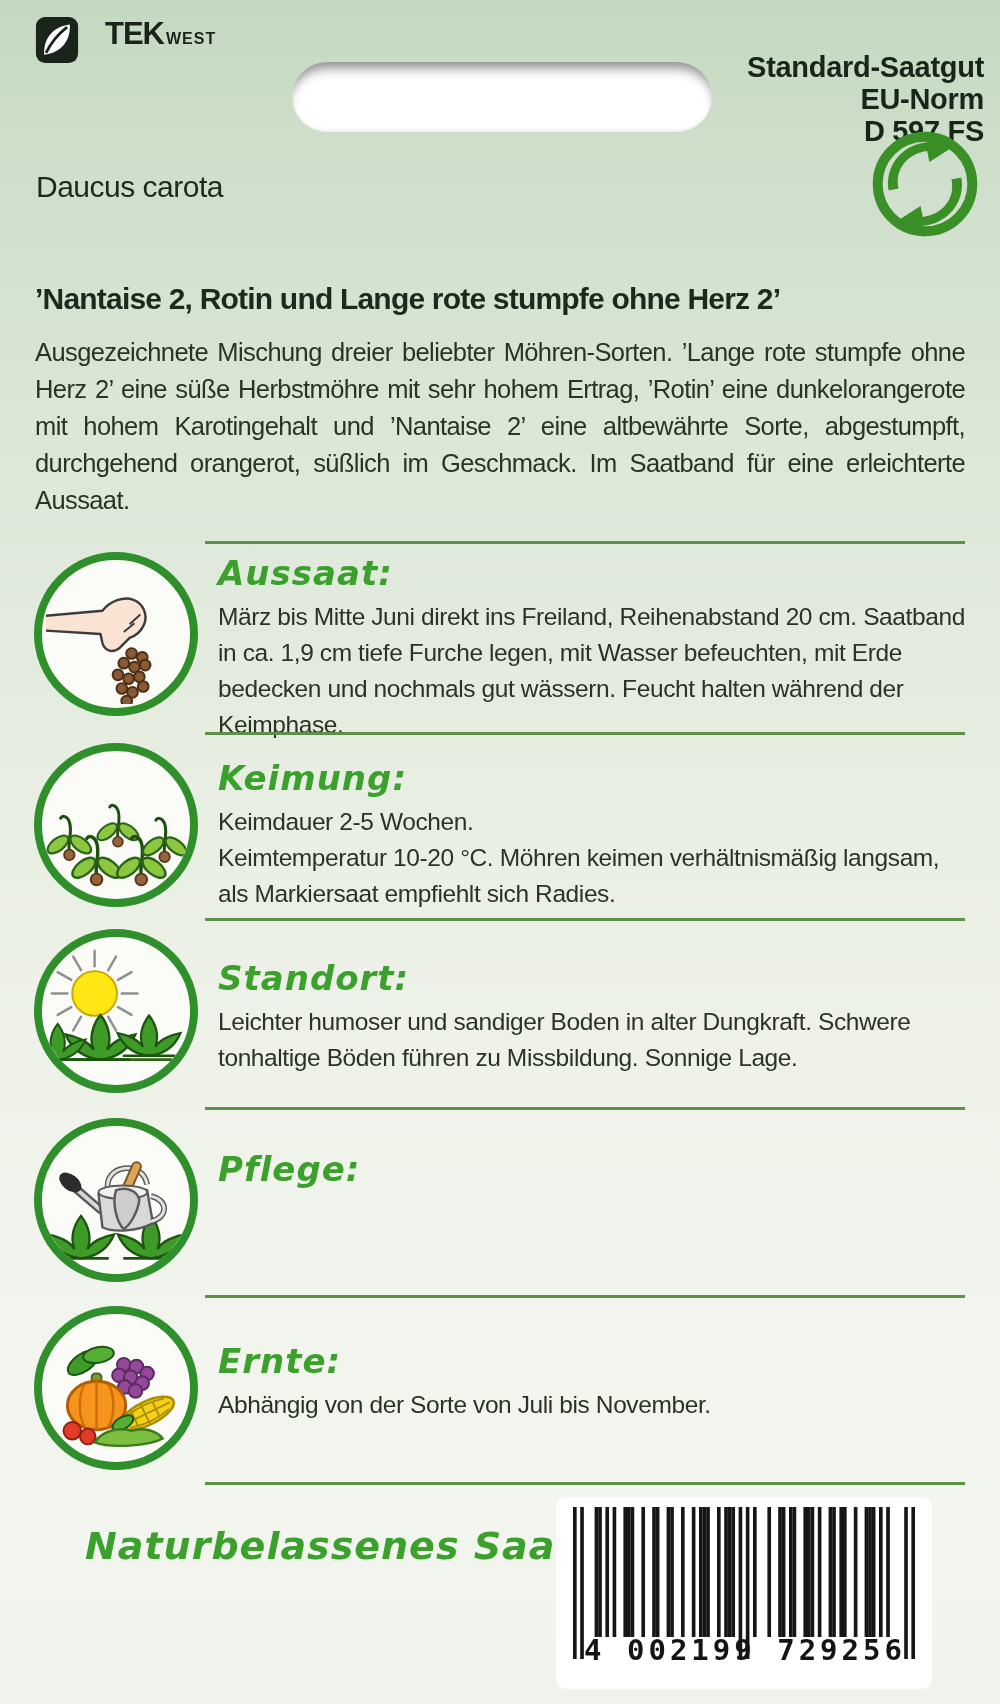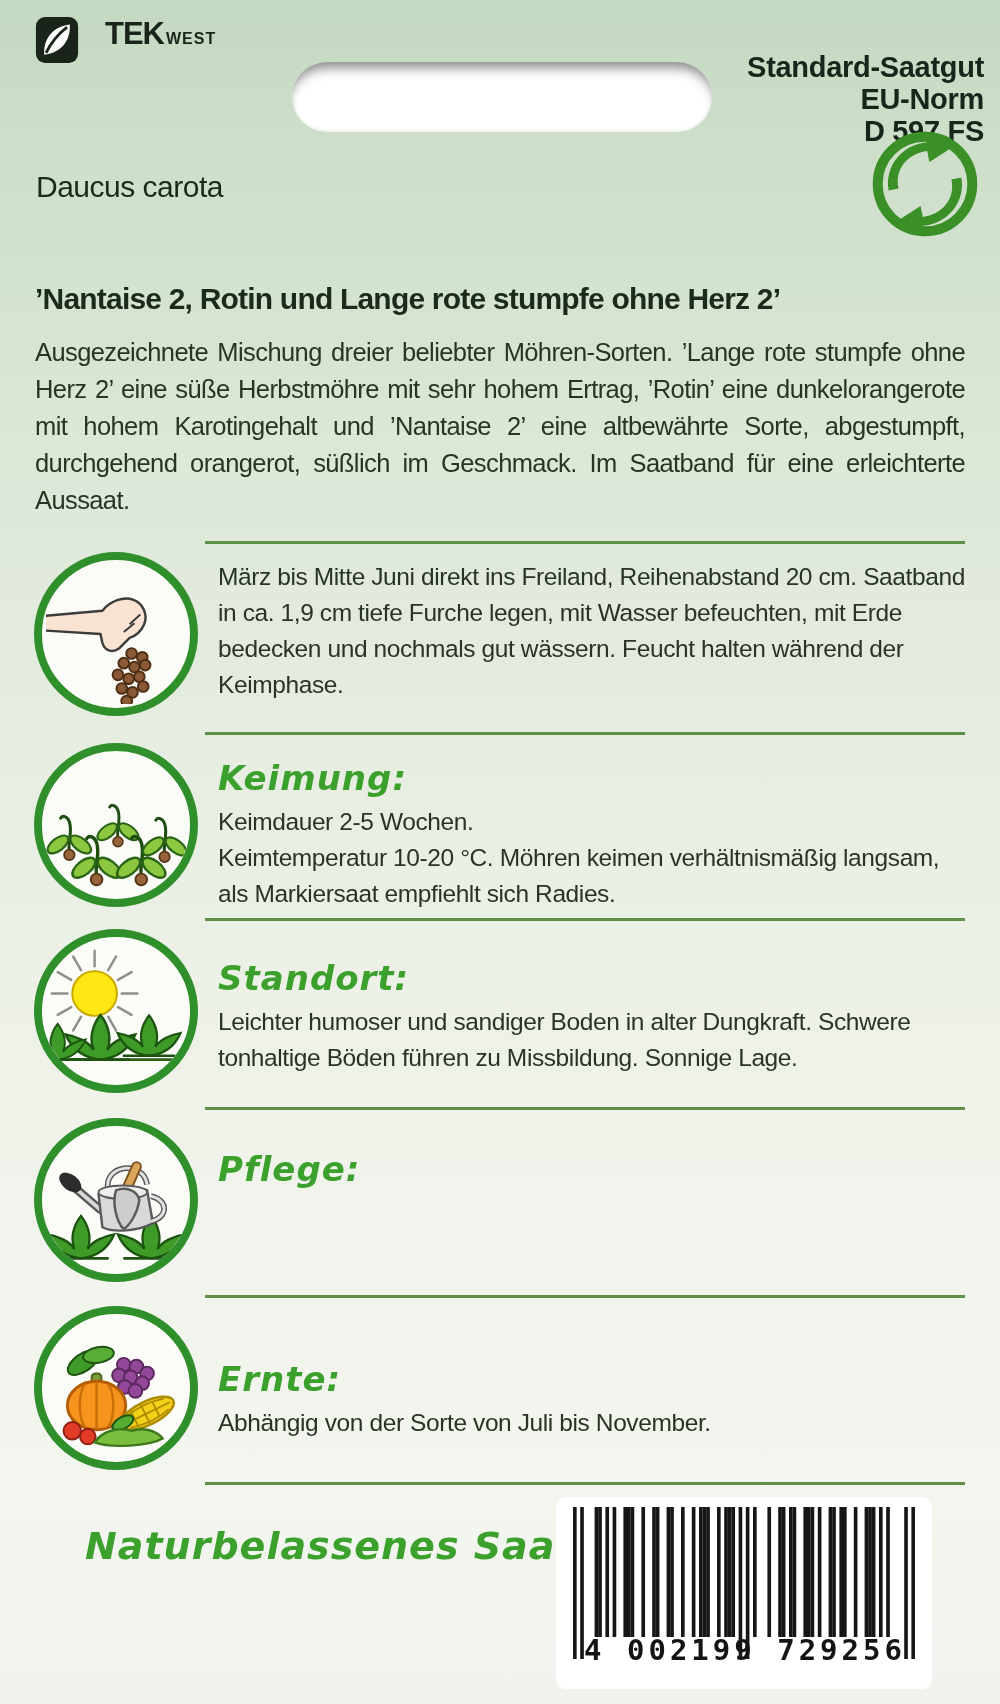--- a/index.html
+++ b/index.html
@@ -24,21 +24,21 @@
   .varieties{position:absolute;left:35px;top:282px;width:945px;font-size:30px;font-weight:bold;color:#1c2a1c;letter-spacing:-0.8px;white-space:nowrap;}
   .description{position:absolute;left:35px;top:334px;width:930px;font-size:25.5px;line-height:37px;text-align:justify;color:#2a3424;letter-spacing:-0.6px;}
   
   .section{position:absolute;left:0;width:1000px;}
   .divider{position:absolute;left:205px;top:0;width:760px;height:3px;background:#5c9147;}
   .circ{position:absolute;left:34px;top:11px;width:148px;height:148px;border:8px solid #2f8f2b;border-radius:50%;
     background:#fbfcf8;display:flex;align-items:center;justify-content:center;overflow:hidden;}
   .sec-col{position:absolute;left:218px;top:0;width:747px;}
   .sec-head{font-family:"DejaVu Sans",sans-serif;font-weight:bold;font-style:italic;font-size:34px;line-height:40px;color:#3ba02c;letter-spacing:1px;}
   .sec-body{margin-top:6px;font-size:24.5px;line-height:36px;color:#2a3424;letter-spacing:-0.4px;white-space:pre-line;}
-  .pt1{padding-top:12px;}.pt2{padding-top:26px;}.pt3{padding-top:40px;}.pt4{padding-top:42px;}.pt5{padding-top:64px;}
+  .pt1{padding-top:12px;}.pt2{padding-top:26px;}.pt3{padding-top:40px;}.pt4{padding-top:42px;}.pt5{padding-top:46px;}
   .final-divider{position:absolute;left:205px;top:1482px;width:760px;height:3px;background:#5c9147;}
   
   .claim{position:absolute;left:85px;top:1524px;font-family:"DejaVu Sans",sans-serif;font-weight:bold;font-style:italic;font-size:38px;color:#3ba02c;letter-spacing:1px;}
   .barcode-box{position:absolute;left:556px;top:1497px;width:376px;height:192px;background:#ffffff;border-radius:10px;}
   .barcode-bars{position:absolute;left:17px;top:10px;width:342px;height:152px;}
   .barcode-number{position:absolute;left:6px;top:136px;width:366px;text-align:center;
     font-family:"DejaVu Sans Mono",monospace;font-weight:bold;font-size:29px;letter-spacing:4px;color:#141414;}
 </style>
 </head>
 <body>
@@ -97,20 +97,21 @@
           <circle cx="85" cy="118" r="5.5"></circle>
             <circle cx="96" cy="116" r="5.5"></circle>
             <circle cx="78" cy="128" r="5.5"></circle>
           <circle cx="89" cy="132" r="5.5"></circle>
             <circle cx="100" cy="126" r="5.5"></circle>
             <circle cx="83" cy="141" r="5.5"></circle>
         </g>
       </svg>
     </div>
     <div class="sec-col pt1">
+      <div class="sec-head">Aussaat:</div>
       <div class="sec-body">März bis Mitte Juni direkt ins Freiland, Reihenabstand 20 cm. Saatband in ca. 1,9 cm tiefe Furche legen, mit Wasser befeuchten, mit Erde bedecken und nochmals gut wässern. Feucht halten während der Keimphase.</div>
     </div>
   </div>
 
   <div class="section" style="top:732px">
     <div class="divider"></div>
     <div class="circ">
       <svg viewBox="0 0 144 144" width="140" height="140">
         <defs>
           <g id="sprout">

